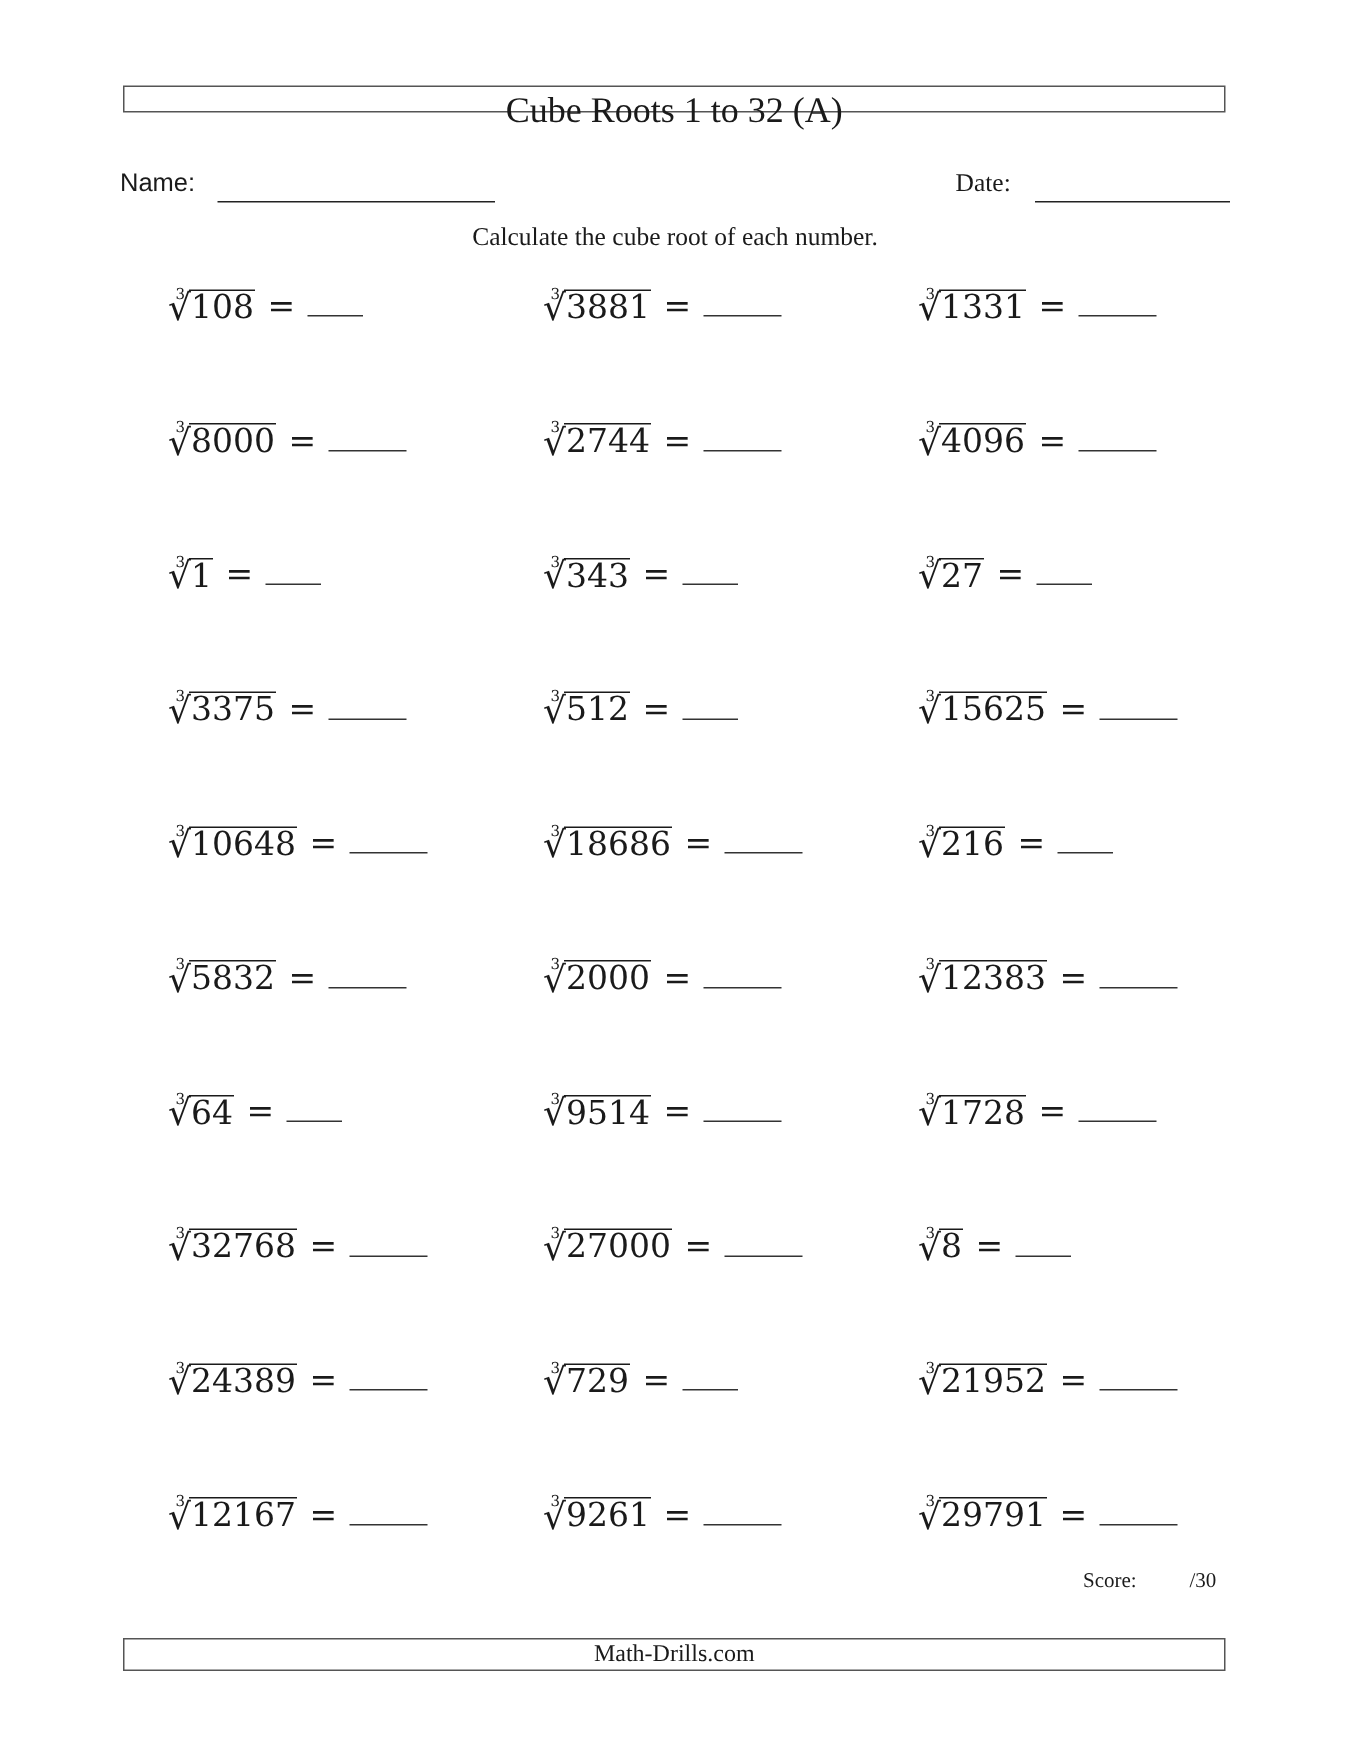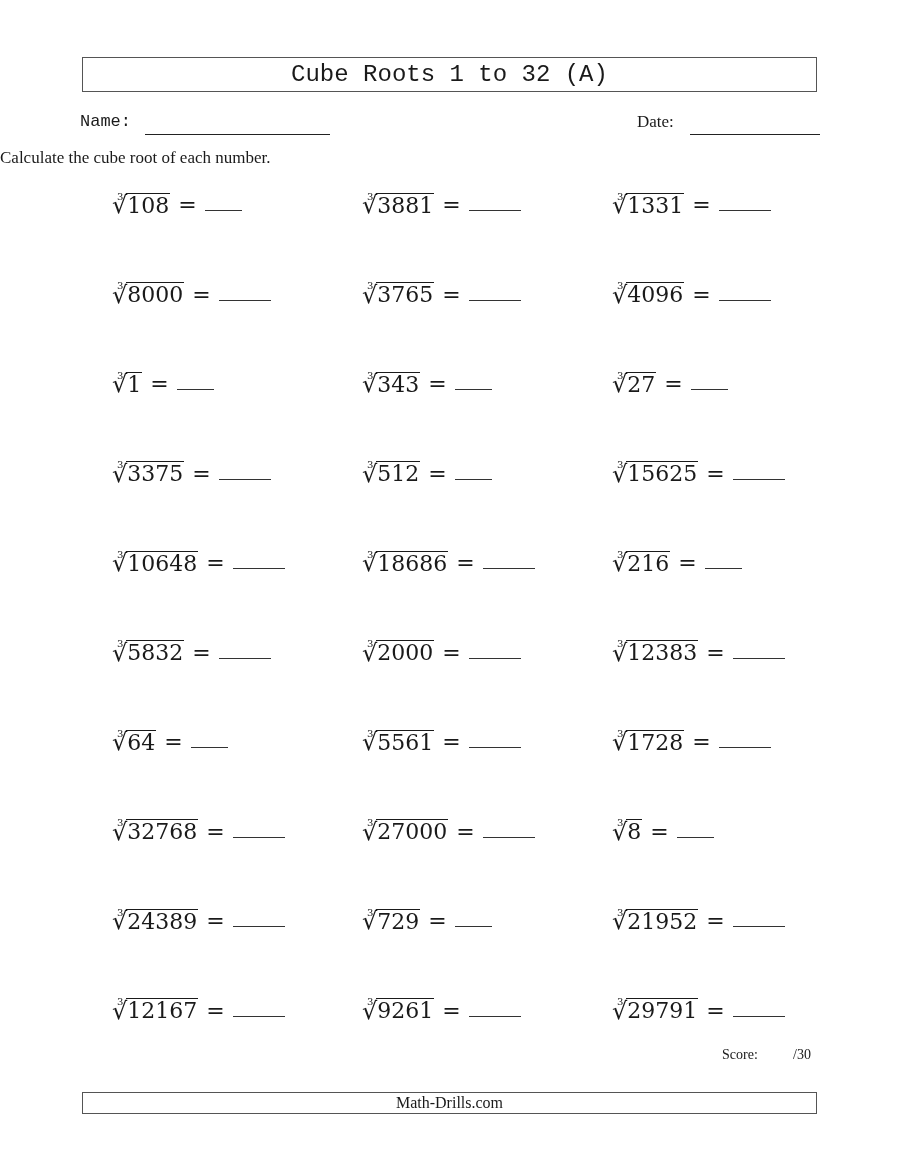--- a/index.html
+++ b/index.html
@@ -1,22 +1,22 @@
 <!DOCTYPE html>
 <html><head>
   <meta charset="utf-8">
   <style>
     html, body { margin: 0; padding: 0; background: #ffffff; }
     body { width: 900px; height: 1165px; position: relative; font-family: "DejaVu Serif", "Liberation Serif", serif; color: #1a1a1a; overflow: hidden; }
-    .title-box { position: absolute; left: 82px; top: 57px; width: 735px; height: 35px; border: 1px solid #555; box-sizing: border-box; text-align: center; font-size: 24px; line-height: 33px; font-family: Liberation Mono, monospace; }
-    .name-label { position: absolute; left: 80px; top: 112px; font-size: 17px; font-family: Liberation Mono, monospace; }
+    .title-box { position: absolute; left: 82px; top: 57px; width: 735px; height: 18px; border: 1px solid #555; box-sizing: border-box; text-align: center; font-size: 24px; line-height: 33px; font-family: Liberation Serif, serif; }
+    .name-label { position: absolute; left: 80px; top: 112px; font-size: 17px; font-family: Liberation Sans, sans-serif; }
     .name-line { position: absolute; left: 145px; top: 134px; width: 185px; border-top: 1px solid #222; }
     .date-label { position: absolute; left: 637px; top: 112px; font-size: 17px; font-family: "Liberation Serif", serif; }
     .date-line { position: absolute; left: 690px; top: 134px; width: 130px; border-top: 1px solid #222; }
-    .instructions { position: absolute; left: 0; width: 900px; top: 148px; font-size: 17px; font-family: "Liberation Serif", serif; }
+    .instructions { position: absolute; left: 0; width: 900px; top: 148px; text-align: center; font-size: 17px; font-family: "Liberation Serif", serif; }
     .problem { position: absolute; display: flex; align-items: flex-end; font-size: 22px; font-family: "DejaVu Serif", serif; height: 34px; }
     .radical { position: relative; display: inline-flex; align-items: flex-end; }
     .index { position: absolute; left: 5px; top: -2px; font-size: 10px; }
     .surd { font-size: 24px; line-height: 1; margin-right: 0; }
     .radicand { border-top: 1.4px solid #1a1a1a; padding: 0 1px; line-height: 1.05; margin-left: -1px; }
     .eq { margin: 0 8px; }
     .blank { display: inline-block; border-bottom: 1.6px solid #333; height: 1px; margin-bottom: 6px; }
     .score { position: absolute; left: 722px; top: 1047px; font-size: 14px; font-family: "Liberation Serif", serif; }
     .score-total { position: absolute; left: 793px; top: 1047px; font-size: 14px; font-family: "Liberation Serif", serif; }
     .footer-box { position: absolute; left: 82px; top: 1092px; width: 735px; height: 22px; border: 1px solid #555; box-sizing: border-box; text-align: center; font-size: 16px; line-height: 20px; font-family: "Liberation Serif", serif; }
@@ -68,21 +68,21 @@
         <span class="surd">√</span>
         <span class="radicand">8000</span>
       </span>
       <span class="eq">=</span>
       <span class="blank" style="width:52px"></span>
     </div>
     <div class="problem" style="left: 362px; top: 272.5px;">
       <span class="radical">
         <span class="index">3</span>
         <span class="surd">√</span>
-        <span class="radicand">3765</span>
+        <span class="radicand">2744</span>
       </span>
       <span class="eq">=</span>
       <span class="blank" style="width:52px"></span>
     </div>
     <div class="problem" style="left: 612px; top: 272.5px;">
       <span class="radical">
         <span class="index">3</span>
         <span class="surd">√</span>
         <span class="radicand">4096</span>
       </span>
@@ -203,21 +203,21 @@
         <span class="surd">√</span>
         <span class="radicand">64</span>
       </span>
       <span class="eq">=</span>
       <span class="blank" style="width:37px"></span>
     </div>
     <div class="problem" style="left: 362px; top: 720px;">
       <span class="radical">
         <span class="index">3</span>
         <span class="surd">√</span>
-        <span class="radicand">5561</span>
+        <span class="radicand">9514</span>
       </span>
       <span class="eq">=</span>
       <span class="blank" style="width:52px"></span>
     </div>
     <div class="problem" style="left: 612px; top: 720px;">
       <span class="radical">
         <span class="index">3</span>
         <span class="surd">√</span>
         <span class="radicand">1728</span>
       </span>

